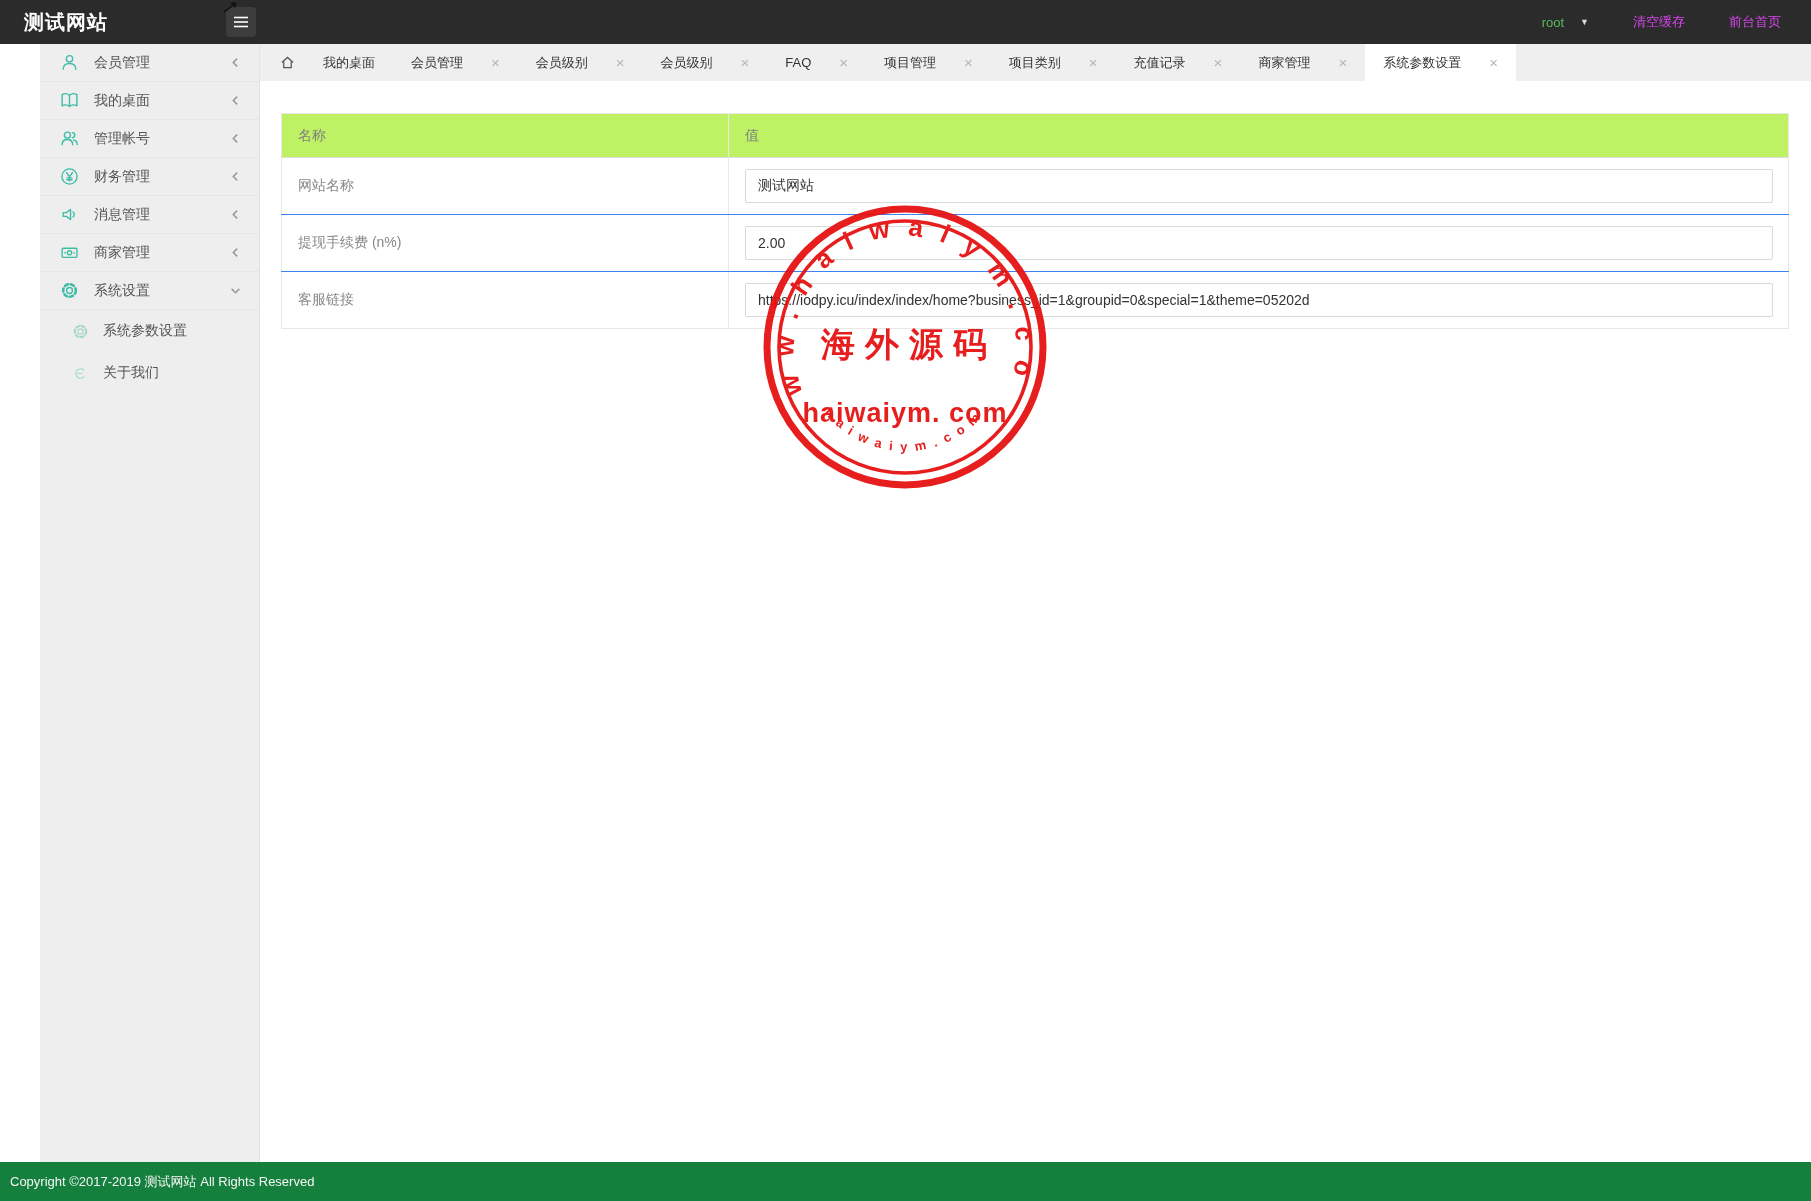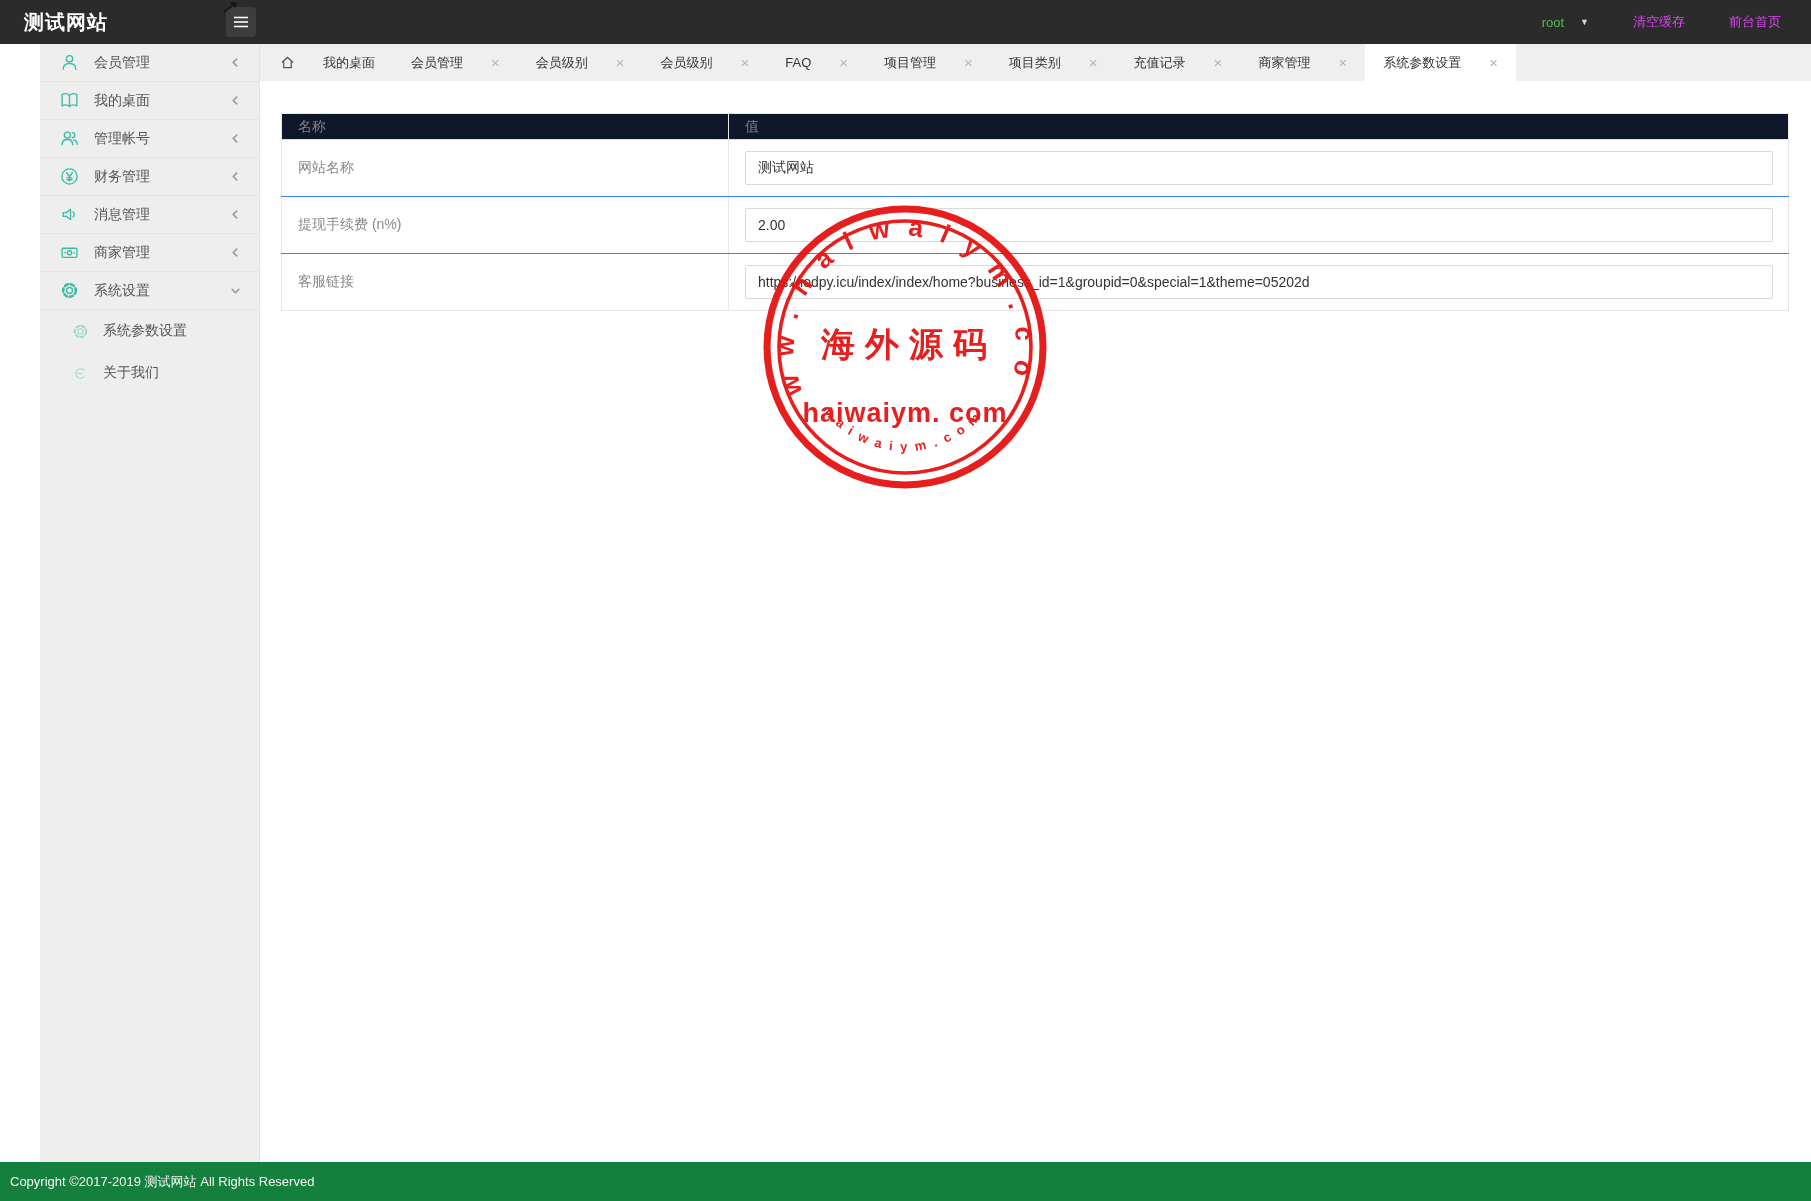--- a/index.html
+++ b/index.html
@@ -40,21 +40,21 @@
             padding-left:2px; flex:none; }
   .tab { display:flex; align-items:center; padding:0 18px; gap:28px; cursor:pointer; white-space:nowrap; }
   .tab.active { background:#ffffff; }
   .tab .close { color:#b5b5b5; font-size:15px; line-height:1; cursor:pointer; }
   .tab .home { width:15px; height:15px; }
   svg.homei { stroke:#555; fill:none; stroke-width:1.3; width:100%; height:100%; }
 
   
   .content { flex:1; background:#ffffff; padding:32px 22px 0 21px; }
   table.settings { width:100%; border-collapse:collapse; border:1px solid #e7e7e7; }
-  table.settings th { height:26px; background:#0f172a; font-weight:normal; text-align:left; color:#808080;
+  table.settings th { height:44px; background:#bef264; font-weight:normal; text-align:left; color:#808080;
                       font-size:14px; padding-left:16px; border-bottom:1px solid #dddddd; }
   table.settings td { height:57px; border-bottom:1px solid #3b82f6; }
   table.settings tr:last-child td { border-bottom:none; }
   .col-name { width:447px; border-right:1px solid #e9e9e9; }
   td.cell-name { color:#888; font-size:14px; padding-left:16px; }
   td.cell-value { padding:0 15px 0 16px; }
   td.cell-value input { width:100%; height:34px; border:1px solid #d9d9d9; border-radius:2px; padding:0 12px;
                         font-size:14px; color:#333; font-family:inherit; background:#fff; outline:none; }
 
   

